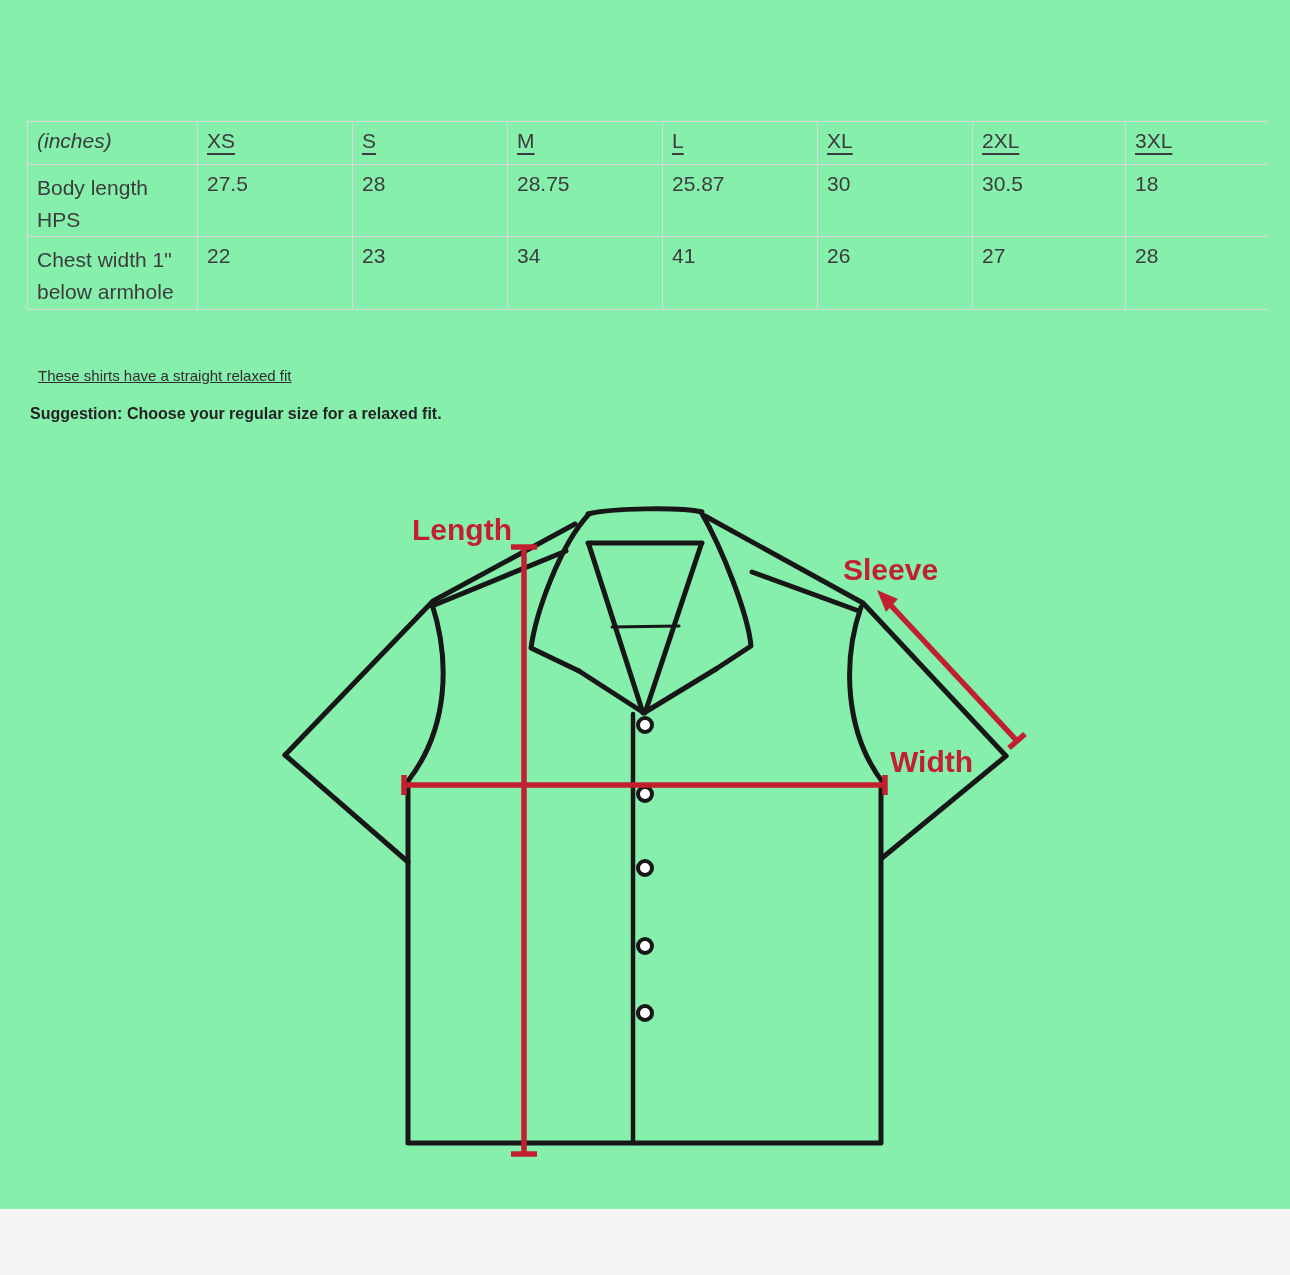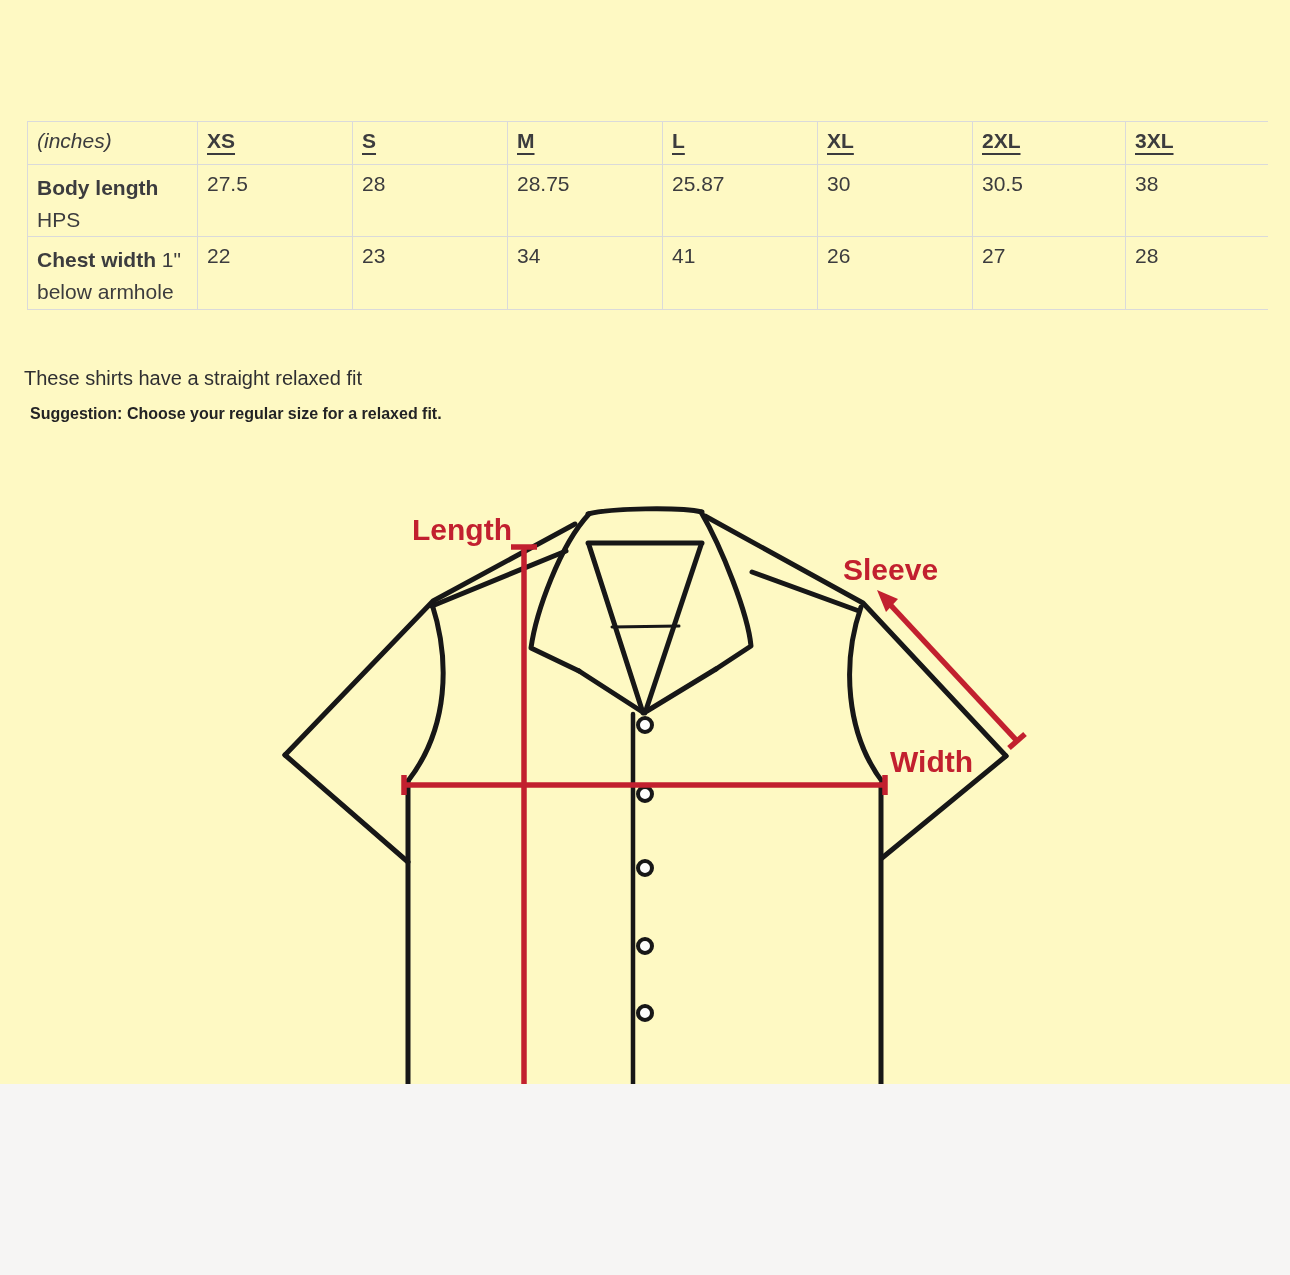--- a/index.html
+++ b/index.html
@@ -3,22 +3,22 @@
 <meta charset="utf-8">
 <style>
   html,body{margin:0;padding:0;}
   body{
     width:1290px;height:1275px;
     background:#f6f5f4;
     font-family:"Liberation Sans", sans-serif;
     position:relative;
   }
   .canvas{
-    position:absolute;left:0;top:0;width:1290px;height:1084px;
-    background:#fef9c3;overflow:hidden;
+    position:absolute;left:0;top:0;width:1290px;height:1209px;
+    background:#86efac;overflow:hidden;
   }
 
   
   table.size-chart{
     position:absolute;left:27px;top:121px;width:1240px;
     border-collapse:collapse;table-layout:fixed;
     font-size:21px;color:#3c3c3e;
   }
   table.size-chart td,table.size-chart th{
     border:1px solid #dadada;
@@ -27,30 +27,30 @@
     font-weight:normal;
     overflow:hidden;white-space:nowrap;
   }
   table.size-chart td:last-child,table.size-chart th:last-child{border-right:0;}
   tr.r-head{height:43px;}
   tr.r-body{height:71px;}
   tr.r-chest{height:73px;}
   tr.r-sleeve{height:45px;}
   .unit{font-style:italic;}
   .colhead{
-    font-weight:bold;
+    font-weight:normal;
     text-decoration:underline;
     text-underline-offset:5px;
     text-decoration-thickness:2px;
   }
   .rowlabel{line-height:32px;}
-  .rowlabel b{font-weight:bold;}
+  .rowlabel b{font-weight:normal;}
 
   
-  .note1{position:absolute;left:24px;top:367px;font-size:20px;color:#2f2f31;}
+  .note1{position:absolute;left:38px;top:367px;font-size:15px;color:#2f2f31;text-decoration:underline;}
   .note2{position:absolute;left:30px;top:405px;font-size:16px;font-weight:bold;color:#232325;}
 
   
   svg.shirt{position:absolute;left:0;top:0;}
   .ink{fill:none;stroke:#171717;stroke-width:5;stroke-linecap:round;stroke-linejoin:round;}
   .ink-thin{fill:none;stroke:#171717;stroke-width:3;stroke-linecap:round;}
   .btn{fill:#fdfdfc;stroke:#171717;stroke-width:4;}
   .red-ln{fill:none;stroke:#c2202f;stroke-width:5.5;stroke-linecap:butt;}
   .red-fill{fill:#c2202f;stroke:none;}
   .svg-label{font:bold 30px "Liberation Sans", sans-serif;fill:#c2202f;}
@@ -83,21 +83,21 @@
       <th><span class="colhead">3XL</span></th>
     </tr>
     <tr class="r-body">
       <td class="rowlabel"><b>Body length</b><br><span>HPS</span></td>
       <td>27.5</td>
       <td>28</td>
       <td>28.75</td>
       <td>25.87</td>
       <td>30</td>
       <td>30.5</td>
-      <td>38</td>
+      <td>18</td>
     </tr>
     <tr class="r-chest">
       <td class="rowlabel"><b>Chest width</b><span> 1"</span><br><span>below armhole</span></td>
       <td>22</td>
       <td>23</td>
       <td>34</td>
       <td>41</td>
       <td>26</td>
       <td>27</td>
       <td>28</td>

